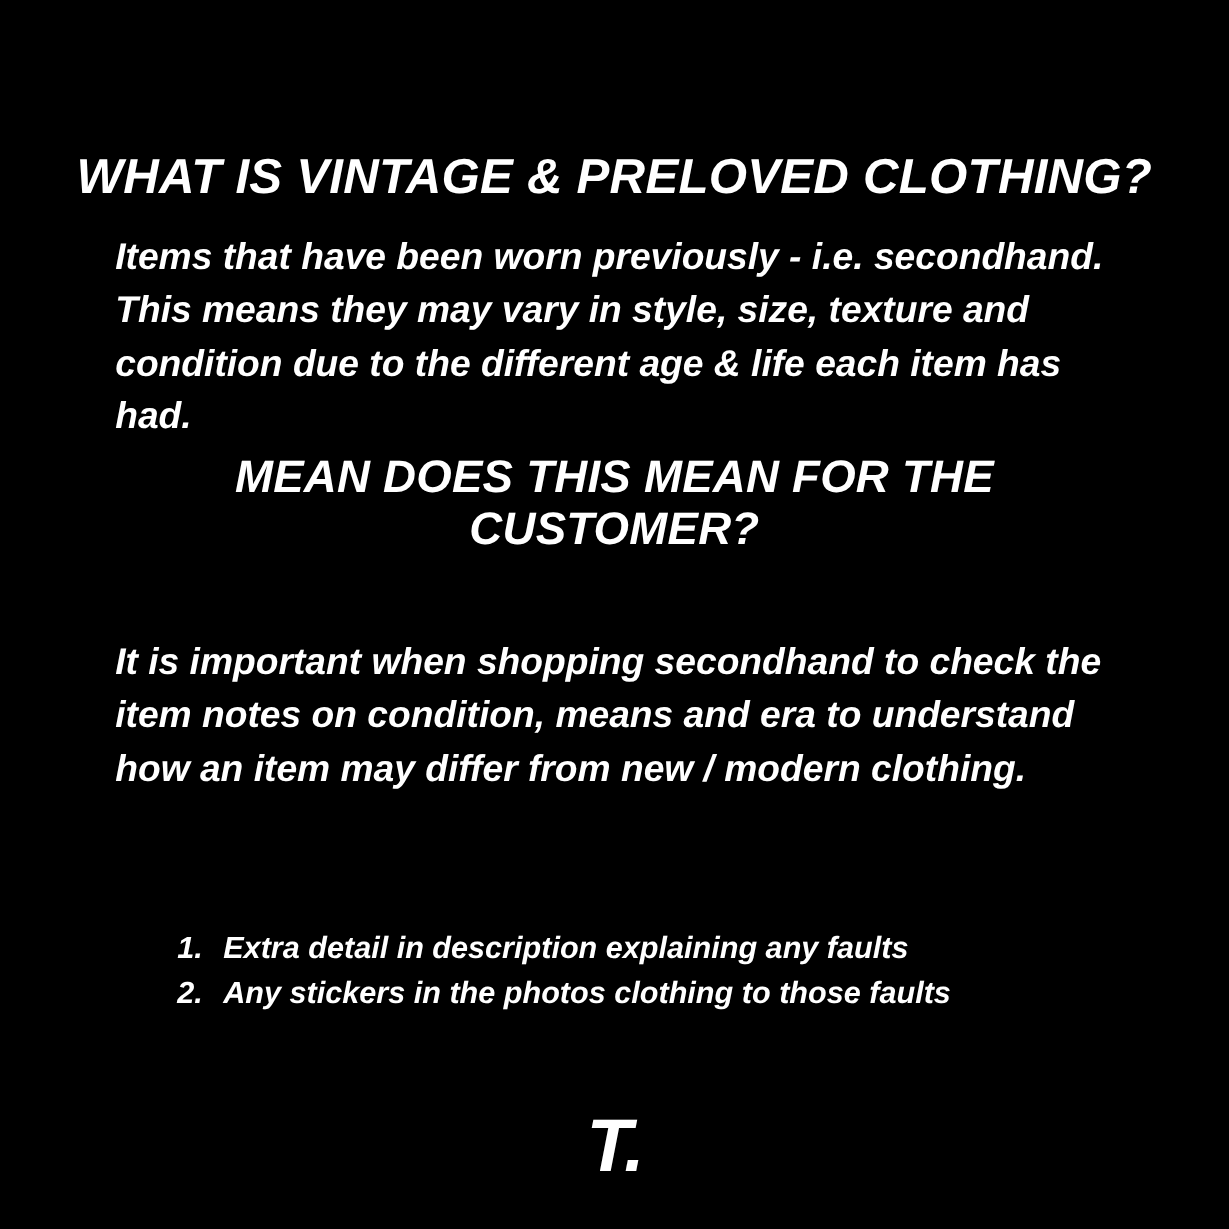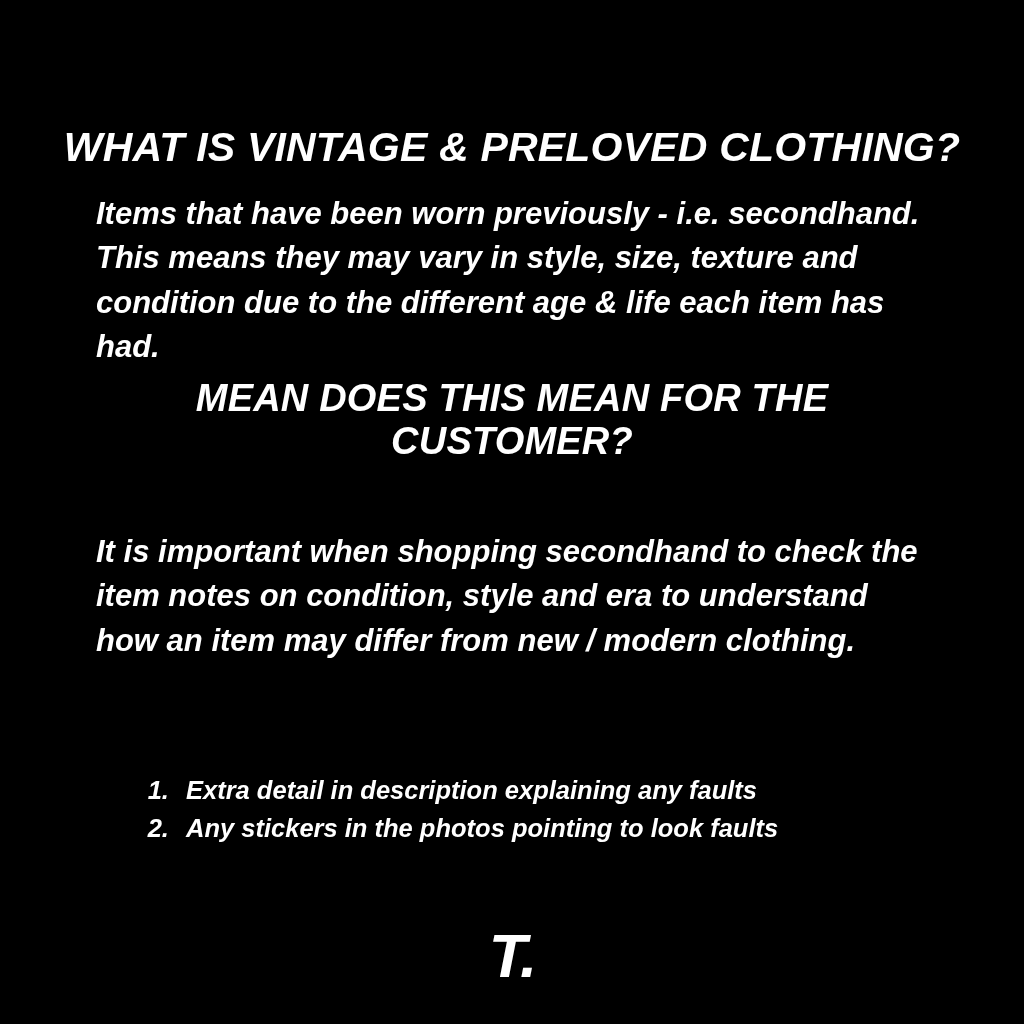--- a/index.html
+++ b/index.html
@@ -114,24 +114,24 @@
 
 <div class="page">
   <div class="inner">
 
     <div class="heading heading-1">WHAT IS VINTAGE &amp; PRELOVED CLOTHING?</div>
 
     <div class="body-text para-1">Items that have been worn previously - i.e. secondhand. This means they may vary in style, size, texture and condition due to the different age &amp; life each item has had.</div>
 
     <div class="heading heading-2">MEAN DOES THIS MEAN FOR THE CUSTOMER?</div>
 
-    <div class="body-text para-2">It is important when shopping secondhand to check the item notes on condition, style and era to understand how an item may differ from new / modern clothing.</div>
+    <div class="body-text para-2">It is important when shopping secondhand to check the item notes on condition, means and era to understand how an item may differ from new / modern clothing.</div>
 
 
     <ol class="list">
       <li>Extra detail in description explaining any faults</li>
-      <li>Any stickers in the photos pointing to look faults</li>
+      <li>Any stickers in the photos clothing to those faults</li>
     </ol>
 
     <div class="logo">T.</div>
 
   </div>
 </div>
 
 </body></html>

